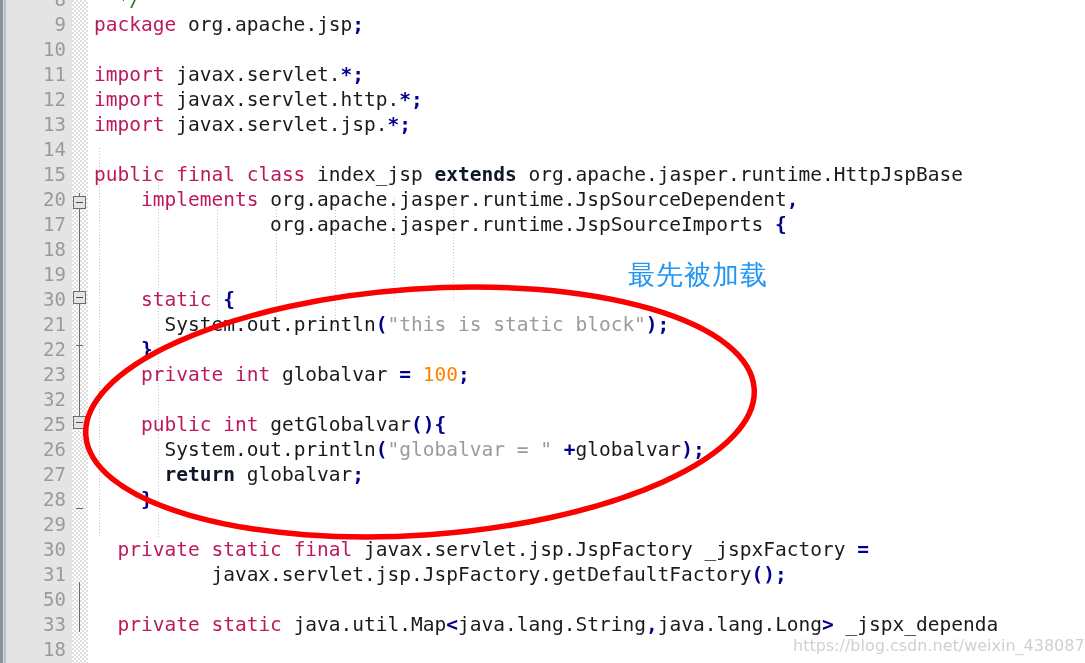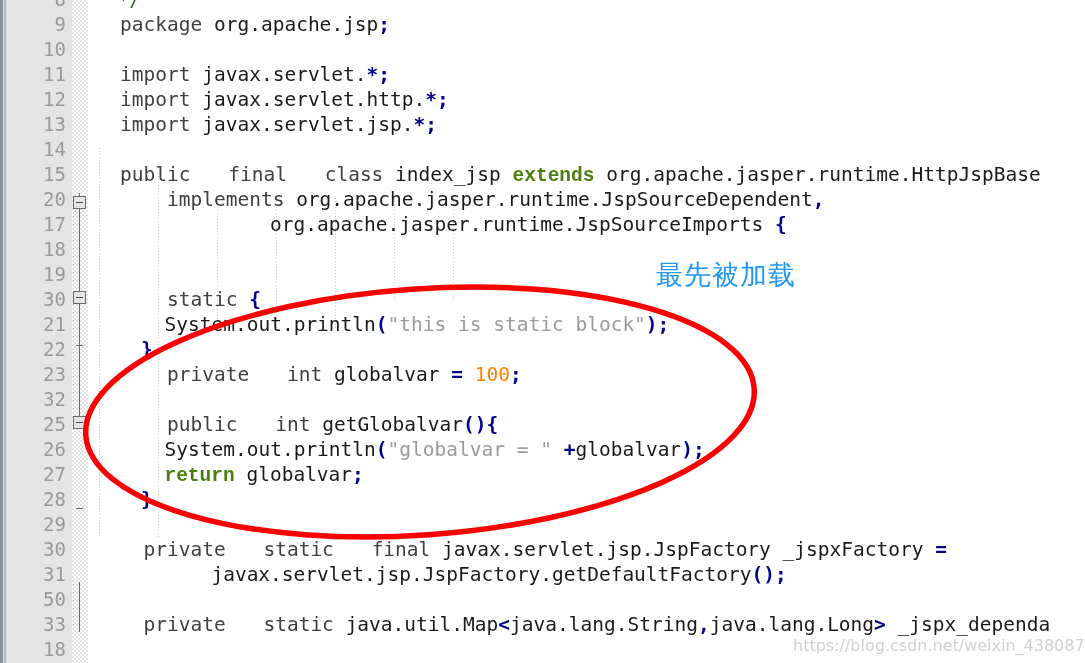--- a/index.html
+++ b/index.html
@@ -110,40 +110,40 @@
     top: 0; left: 0;
     font-size: 19.5px;
     line-height: 25px;
     white-space: pre;
     color: #1a1a1a;
     font-family: "DejaVu Sans Mono", "Liberation Mono", monospace;
   }
   .lines .ln { height: 25px; padding-left: 6px; }
 
   
-  .kw      { color: #404040; margin-left: 26px; }          
-  .kwb     { color: #4d7c0f; font-weight: bold; font-family: Liberation Mono, monospace; }  
+  .kw      { color: #be185d; }          
+  .kwb     { color: #0f172a; font-weight: bold; }  
   .str     { color: #9b9b9b; }          
   .num     { color: #ff8000; text-align: right; }          
   .pun     { color: #00008b; font-weight: bold; }  
   .cmt     { color: #1f7a1f; }          
   .pl      { color: #1a1a1a; }          
 
   
   .ellipse-layer {
     position: absolute;
     top: 0; left: 0;
     width: 1085px; height: 663px;
     pointer-events: none;
   }
 
   
   .callout {
     position: absolute;
-    left: 656px; top: 257px;
+    left: 628px; top: 257px;
     font-family: "DejaVu Sans", "Liberation Sans", sans-serif;
     font-size: 27px;
     color: #2196f3;
     letter-spacing: 1px;
     white-space: pre;
   }
 
   
   .watermark {
     position: absolute;

